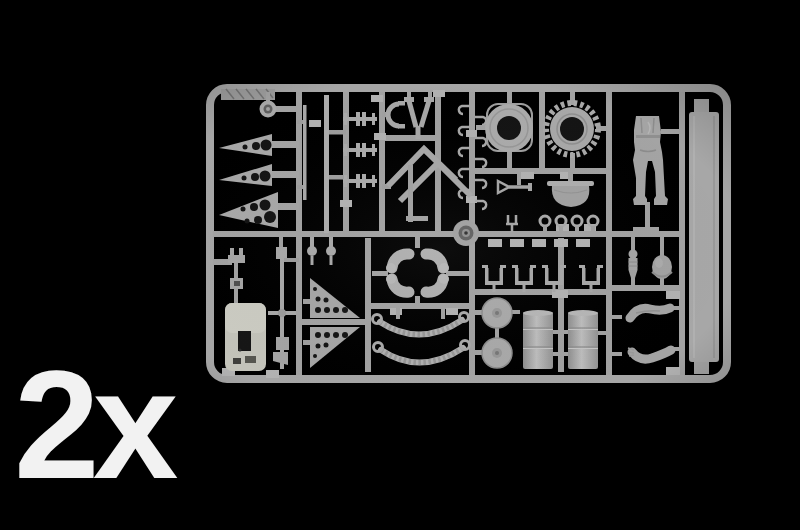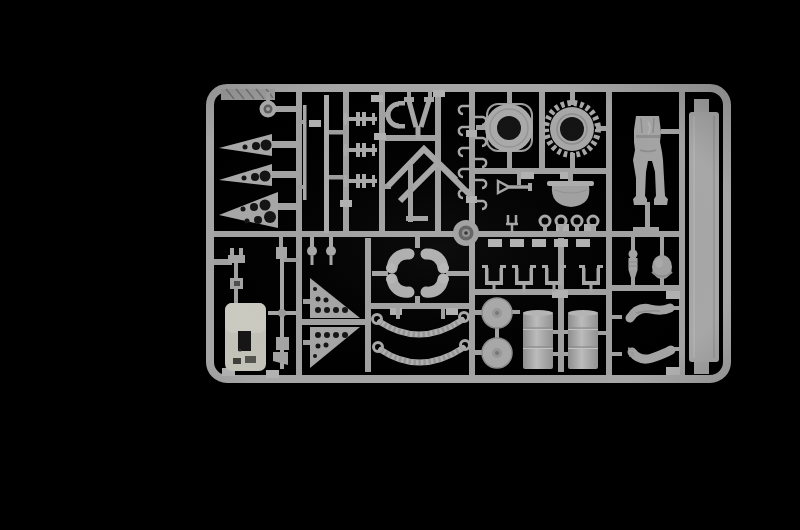--- a/index.html
+++ b/index.html
@@ -459,14 +459,15 @@
       <rect x="612" y="352" width="10" height="4" fill="#a2a2a2"></rect>
           <rect x="671" y="347" width="11" height="4" fill="#a2a2a2"></rect>
       <path d="M632,352 Q640,362 652,358 Q664,354 671,350" fill="none" stroke="#a4a4a4" stroke-width="9" stroke-linecap="round"></path>
       <path d="M628,348 l6,2 M628,352 l6,1 M629,356 l5,-1" stroke="#9a9a9a" stroke-width="1.5" fill="none"></path>
     </g>
 
     <rect x="203" y="80" width="532" height="306" fill="url(#vign)"></rect>
   </g>
 </svg>
 
+<div class="qty">2x</div>
 
 </div>
 
 </body></html>

